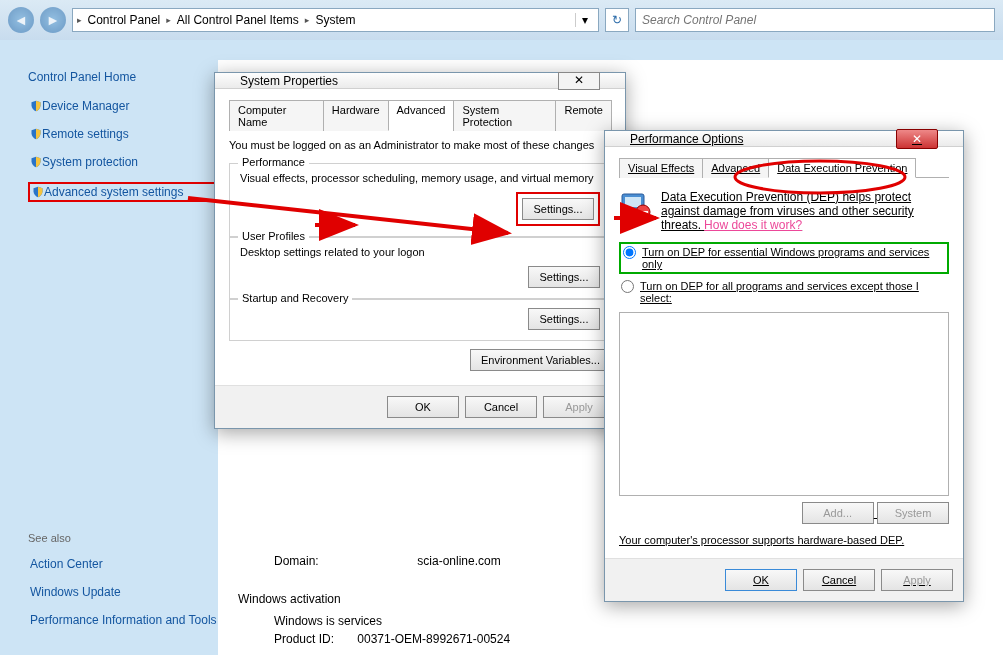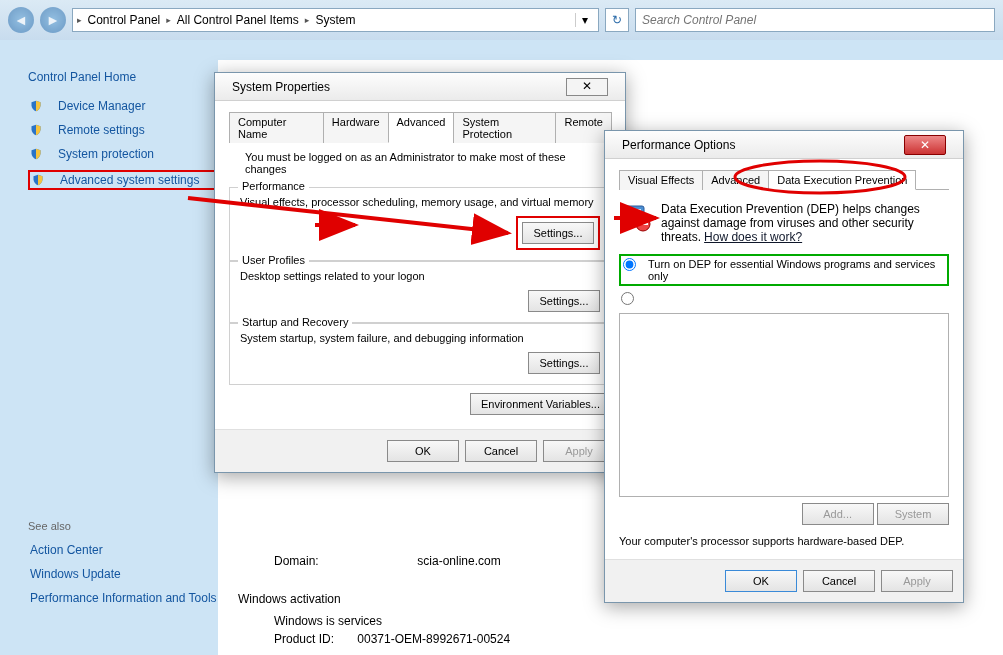--- a/index.html
+++ b/index.html
@@ -13,56 +13,56 @@
 .addr-seg { padding: 0 4px; cursor: pointer; }
 .addr-arrow { color: #555; font-size: 9px; }
 .addr-dd { margin-left: auto; padding: 0 6px; border-left: 1px solid #ccc; cursor: pointer; }
 .refresh-btn { width: 24px; height: 24px; background: #fff; border: 1px solid #8aa8c0; display: flex; align-items: center; justify-content: center; color: #2a6aa8; cursor: pointer; }
 .search-box { width: 360px; background: #fff; border: 1px solid #8aa8c0; height: 24px; padding: 0 6px; display: flex; align-items: center; }
 .search-box input { border: none; outline: none; width: 100%; font-style: italic; color: #14532d; font-size: 12px; }
 
 
 .left-nav { position: absolute; left: 16px; top: 60px; width: 218px; padding: 10px 12px; }
 .left-nav h3 { color: #1456a0; font-weight: normal; font-size: 12px; margin-bottom: 14px; cursor: pointer; }
-.nav-link { display: flex; align-items: center; gap: 16px; color: #1456a0; margin-bottom: 8px; cursor: pointer; padding: 1px 2px; }
+.nav-link { display: flex; align-items: center; gap: 0; color: #1456a0; margin-bottom: 8px; cursor: pointer; padding: 1px 2px; margin-top: 12px; }
 .nav-link .shield { width: 12px; height: 12px; display: inline-block; }
 .shield svg { width: 12px; height: 12px; }
 .red-box { border: 2px solid #e00000; }
 .see-also { margin-top: 330px; color: #666; font-size: 11px; margin-bottom: 10px; }
 
 
 .content { position: absolute; left: 218px; top: 60px; right: 0; bottom: 0; background: #fff; padding: 20px; }
 .content-line { margin: 4px 0 4px 36px; }
 .content-label { display: inline-block; width: 140px; }
 .activation-h { margin-top: 24px; margin-bottom: 8px; }
 
 
 .dialog { position: absolute; background: #fff; border: 1px solid #7a96ac; box-shadow: 0 4px 18px rgba(0,0,0,.35); }
-.dlg-title { height: 28px; background: linear-gradient(#fdfdfd, #ebebeb); display: flex; align-items: center; padding: 0 17px; border-bottom: 1px solid #d0d0d0; }
+.dlg-title { height: 16px; background: linear-gradient(#fdfdfd, #ebebeb); display: flex; align-items: center; padding: 0 25px; border-bottom: 1px solid #d0d0d0; }
 .dlg-title .x { margin-left: auto; width: 42px; height: 18px; border: 1px solid #888; background: #f4f4f4; text-align: center; font-family: Arial; cursor: pointer; }
 .dlg-title .x.red { background: linear-gradient(#e88, #c33); color: #fff; border-color: #800; border-radius: 2px; height: 20px; line-height: 18px; }
 .dlg-body { padding: 10px 14px 6px; }
 
 .tabs { display: flex; border-bottom: 1px solid #b0b0b0; margin-bottom: 8px; }
 .tab { border: 1px solid #b0b0b0; border-bottom: none; padding: 3px 8px; background: #f5f5f5; margin-right: -1px; cursor: pointer; position: relative; top: 1px; font-size: 11px; }
 .tab.active { background: #fff; border-bottom: 1px solid #fff; }
 
 .group { border: 1px solid #d0d0d0; padding: 8px 10px 10px; position: relative; }
 .group-title { position: absolute; top: -8px; left: 8px; background: #fff; padding: 0 4px; font-size: 11px; }
 .group p { font-size: 11px; margin-bottom: 8px; }
 .btn { min-width: 72px; height: 22px; border: 1px solid #8a8a8a; background: linear-gradient(#f8f8f8,#e4e4e4); cursor: pointer; font-size: 11px; padding: 0 10px; text-align: center; }
 .btn:disabled { color: #999; }
 .dlg-buttons { padding: 10px; display: flex; justify-content: flex-end; gap: 6px; border-top: 1px solid #e0e0e0; background: #f1f1f1; }
 
 .dep-icon { width: 32px; height: 32px; float: left; margin-right: 10px; }
-.radio-row { display: flex; align-items: flex-start; gap: 12px; margin: 4px 0; padding: 2px; }
+.radio-row { display: flex; align-items: flex-start; gap: 6px; margin: 4px 0; padding: 2px; }
 .radio-row label { font-size: 11px; }
 .green-box { border: 2px solid #0a0; }
 .listbox { border: 1px solid #b0b0b0; background: #fff; height: 184px; margin: 6px 0; }
-.link { color: #0f172a; text-decoration: underline; cursor: pointer; }
+.link { color: #ec4899; text-decoration: underline; cursor: pointer; }
 
 
 svg.anno { position: absolute; pointer-events: none; }
 </style>
 </head>
 <body>
 
 <div class="explorer-bar">
   <span class="nav-circle disabled">◄</span>
   <span class="nav-circle disabled">►</span>
@@ -144,85 +144,85 @@
     <span class="x">✕</span>
   </div>
   <div class="dlg-body">
     <div class="tabs">
       <div class="tab">Computer Name</div>
       <div class="tab">Hardware</div>
       <div class="tab active">Advanced</div>
       <div class="tab">System Protection</div>
       <div class="tab">Remote</div>
     </div>
-    <p style="font-size:11px; margin:6px 16px 12px">You must be logged on as an Administrator to make most of these changes</p>
+    <p style="font-size:11px; margin:6px 0 12px">You must be logged on as an Administrator to make most of these changes</p>
 
     <div class="group">
       <span class="group-title">Performance</span>
       <p>Visual effects, processor scheduling, memory usage, and virtual memory</p>
       <div style="text-align:right">
         <span class="red-box" style="display:inline-block;padding:4px;">
           <button class="btn">Settings...</button>
         </span>
       </div>
     </div>
 
     <div class="group">
       <span class="group-title">User Profiles</span>
       <p>Desktop settings related to your logon</p>
       <div style="text-align:right"><button class="btn">Settings...</button></div>
     </div>
 
     <div class="group">
       <span class="group-title">Startup and Recovery</span>
-      <p>System startup, system failure, and debugging information</p>
       <div style="text-align:right"><button class="btn">Settings...</button></div>
     </div>
 
     <div style="text-align:right; margin:8px 0;">
       <button class="btn">Environment Variables...</button>
     </div>
   </div>
   <div class="dlg-buttons">
     <button class="btn">OK</button>
     <button class="btn">Cancel</button>
     <button class="btn" disabled="">Apply</button>
   </div>
 </div>
 
-<div class="dialog" style="left:604px; top:130px; width:360px;">
+<div class="dialog" style="left:604px; top:130px; width:360px;text-decoration:underline;">
   <div class="dlg-title">
     <span>Performance Options</span>
     <span class="x red">✕</span>
   </div>
   <div class="dlg-body">
     <div class="tabs">
       <div class="tab">Visual Effects</div>
       <div class="tab">Advanced</div>
       <div class="tab active">Data Execution Prevention</div>
     </div>
 
     <div style="overflow:hidden; margin:12px 0 10px;">
       <span class="dep-icon">
         <svg viewBox="0 0 32 32">
             <rect x="3" y="4" width="22" height="16" rx="2" fill="#4a8ed2" stroke="#2a5a9a"></rect>
             <rect x="6" y="7" width="16" height="10" fill="#cfe6f7"></rect>
             <circle cx="24" cy="22" r="7" fill="#e44" stroke="#900"></circle>
             <rect x="19" y="21" width="10" height="2" fill="#fff"></rect>
           </svg>
       </span>
-      <span style="font-size:11px"><span>Data Execution Prevention (DEP) helps changes against damage from viruses and other security threats.</span> <span class="link">How does it work?</span></span>
+      <span style="font-size:11px"><span>Data Execution Prevention (DEP) helps protect against damage from viruses and other security threats.</span> <span class="link">How does it work?</span></span>
     </div>
 
     <div class="radio-row green-box">
       <input type="radio" name="dep" checked="" style="">
       <label>Turn on DEP for essential Windows programs and services only</label>
     </div>
     <div class="radio-row">
       <input type="radio" name="dep" style="">
+      <label>Turn on DEP for all programs and services except those I select:</label>
     </div>
 
     <div class="listbox"></div>
     <div style="text-align:right; margin-bottom:10px;">
       <button class="btn" disabled="">Add...</button>
       <button class="btn" disabled="">System</button>
     </div>
     <p style="font-size:11px; margin:10px 0 6px;">Your computer's processor supports hardware-based DEP.</p>
   </div>
   <div class="dlg-buttons">

